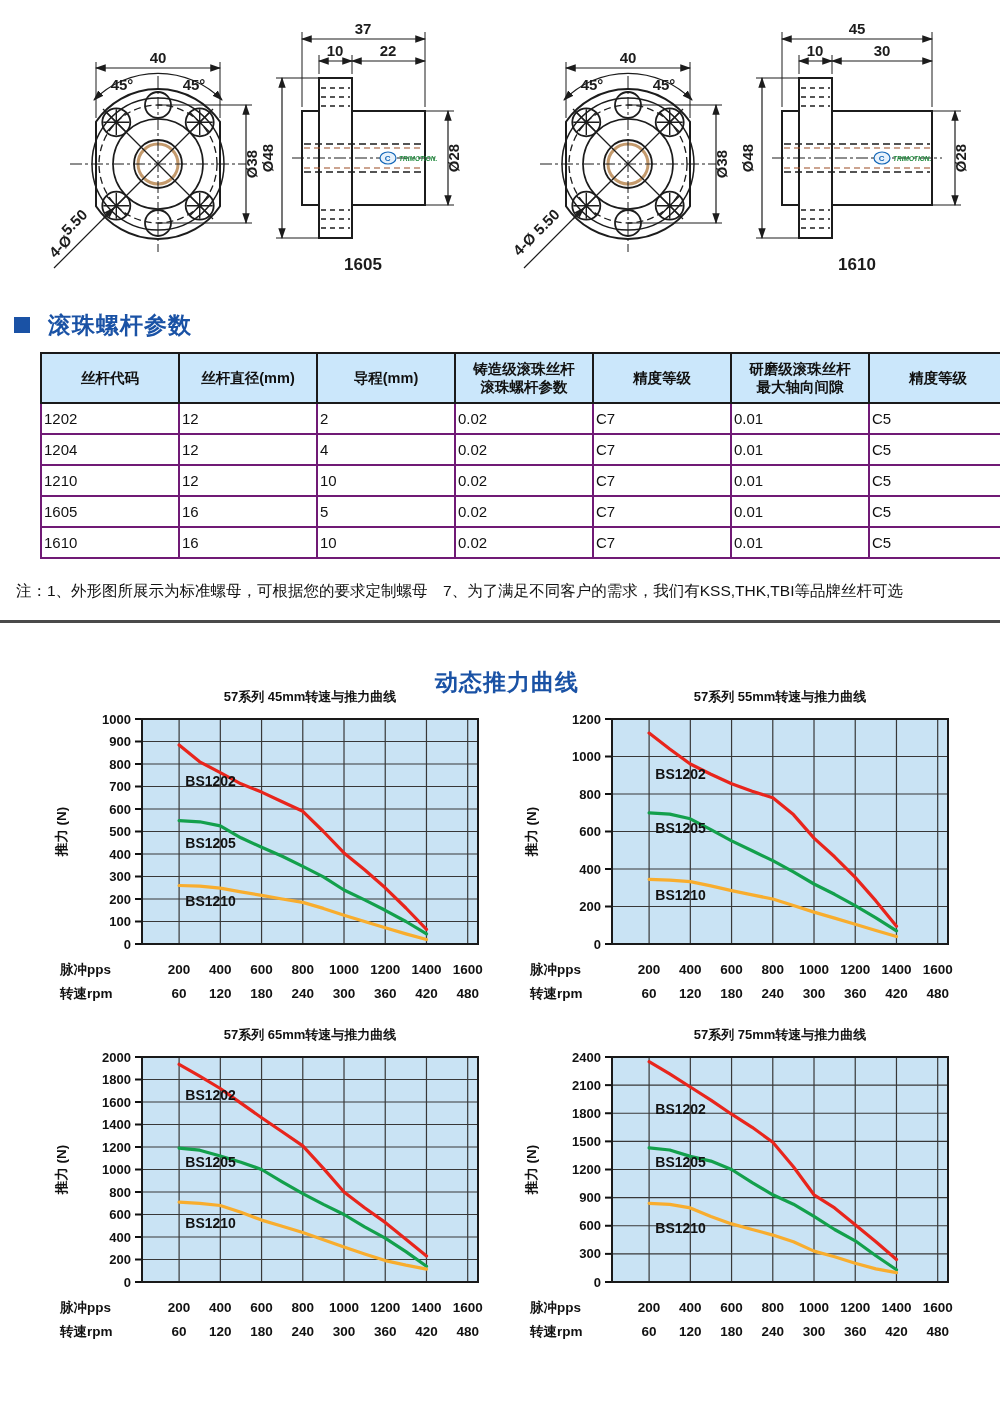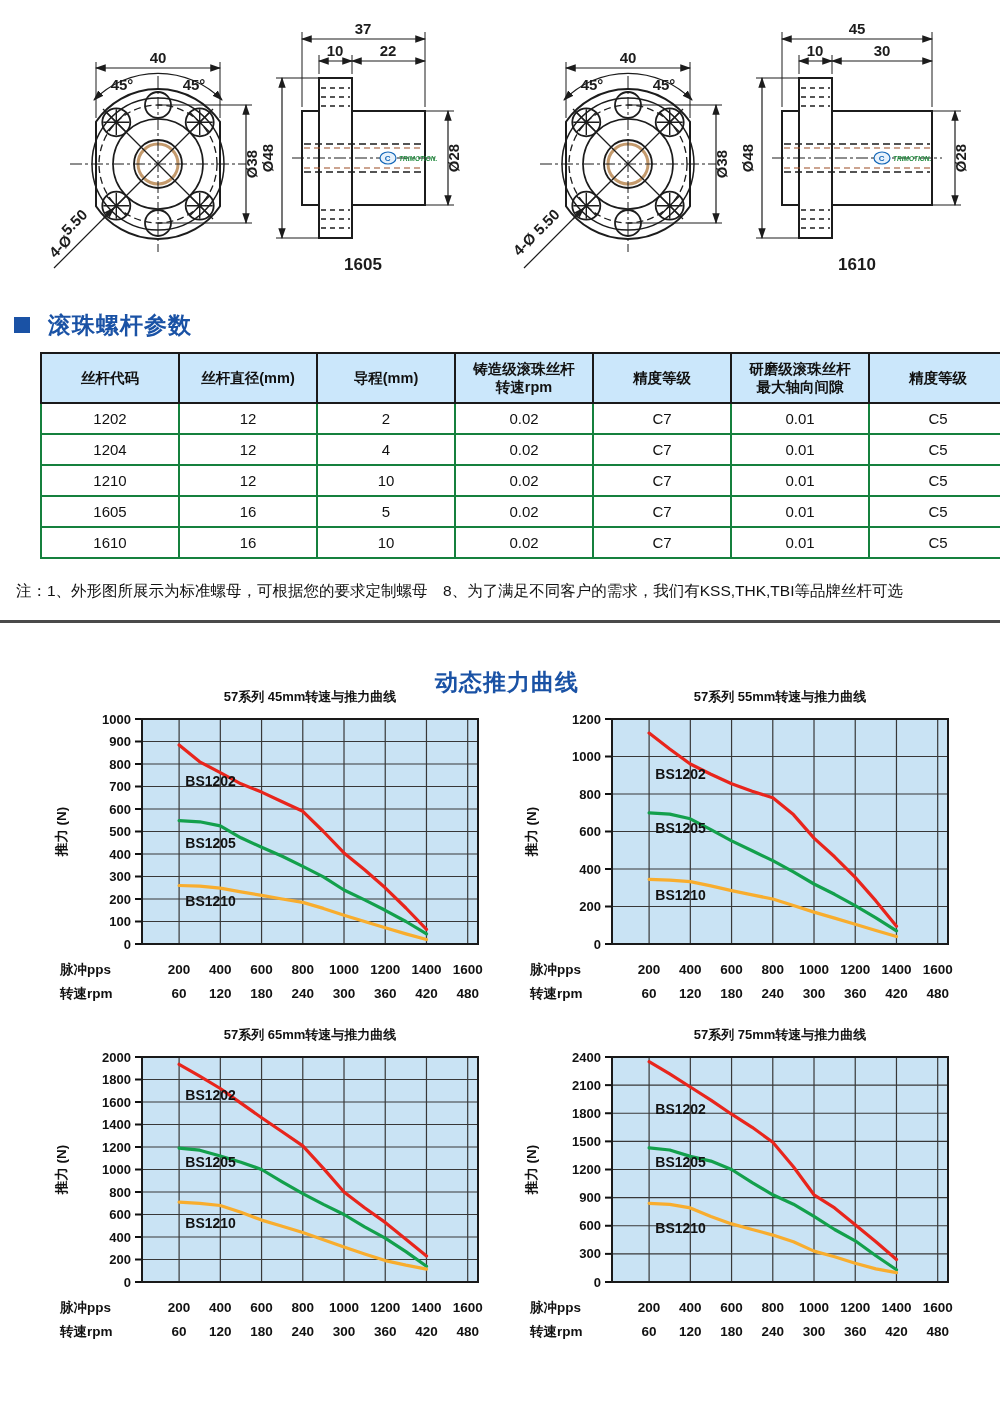--- a/index.html
+++ b/index.html
@@ -15,21 +15,21 @@
   
   .section-title{display:flex;align-items:center;gap:18px;margin:8px 0 0 14px;height:34px;}
   .section-title .bullet{width:16px;height:16px;background:#1a52a5;}
   .section-title .txt{font-size:23px;font-weight:800;color:#1a52a5;letter-spacing:1px;}
 
   
   .tbl-wrap{margin:10px 16px 0 16px;}
   table.params{width:100%;border-collapse:collapse;table-layout:fixed;border:2.5px solid #1a1a1a;margin-left:24px;}
   table.params th{background:#cbe7fb;font-size:14.5px;font-weight:700;color:#111;
     border:2px solid #1a1a1a;padding:5px 2px;height:38px;white-space:pre-line;line-height:1.25;}
-  table.params td{border:2px solid #15803d;font-size:15px;text-align:center;padding:4.5px 2px;height:20px;}
+  table.params td{border:2px solid #701a75;font-size:15px;padding:4.5px 2px;height:20px;}
 
   .note{margin:22px 16px 0 16px;font-size:15.5px;color:#111;}
   .divider{margin-top:18px;height:3px;background:#4a4a4a;width:1000px;}
 
   
   .charts{margin-top:2px;}
   .chart-row{display:flex;padding-left:50px;}
   .chart-cell{width:470px;height:338px;}
 </style>
 </head>
@@ -228,21 +228,21 @@
   </div>
 
   <div class="tbl-wrap">
     <table class="params">
       <thead>
           <tr>
             <th>丝杆代码</th>
             <th>丝杆直径(mm)</th>
             <th>导程(mm)</th>
             <th>铸造级滚珠丝杆
-转速rpm</th>
+滚珠螺杆参数</th>
             <th>精度等级</th>
             <th>研磨级滚珠丝杆
 最大轴向间隙</th>
             <th>精度等级</th>
           </tr>
         </thead>
       <tbody>
           <tr>
             <td>1202</td>
             <td>12</td>
@@ -285,21 +285,21 @@
             <td>10</td>
             <td>0.02</td>
             <td>C7</td>
             <td>0.01</td>
             <td>C5</td>
           </tr>
         </tbody>
     </table>
   </div>
 
-  <div class="note">注：1、外形图所展示为标准螺母，可根据您的要求定制螺母　8、为了满足不同客户的需求，我们有KSS,THK,TBI等品牌丝杆可选</div>
+  <div class="note">注：1、外形图所展示为标准螺母，可根据您的要求定制螺母　7、为了满足不同客户的需求，我们有KSS,THK,TBI等品牌丝杆可选</div>
 
   <div class="divider"></div>
 
   
   <div class="section-title" style="margin-top:26px;flex-direction:column;">
     <span class="bullet"></span>
     <span class="txt">动态推力曲线</span>
   </div>
 
   <div class="charts">

